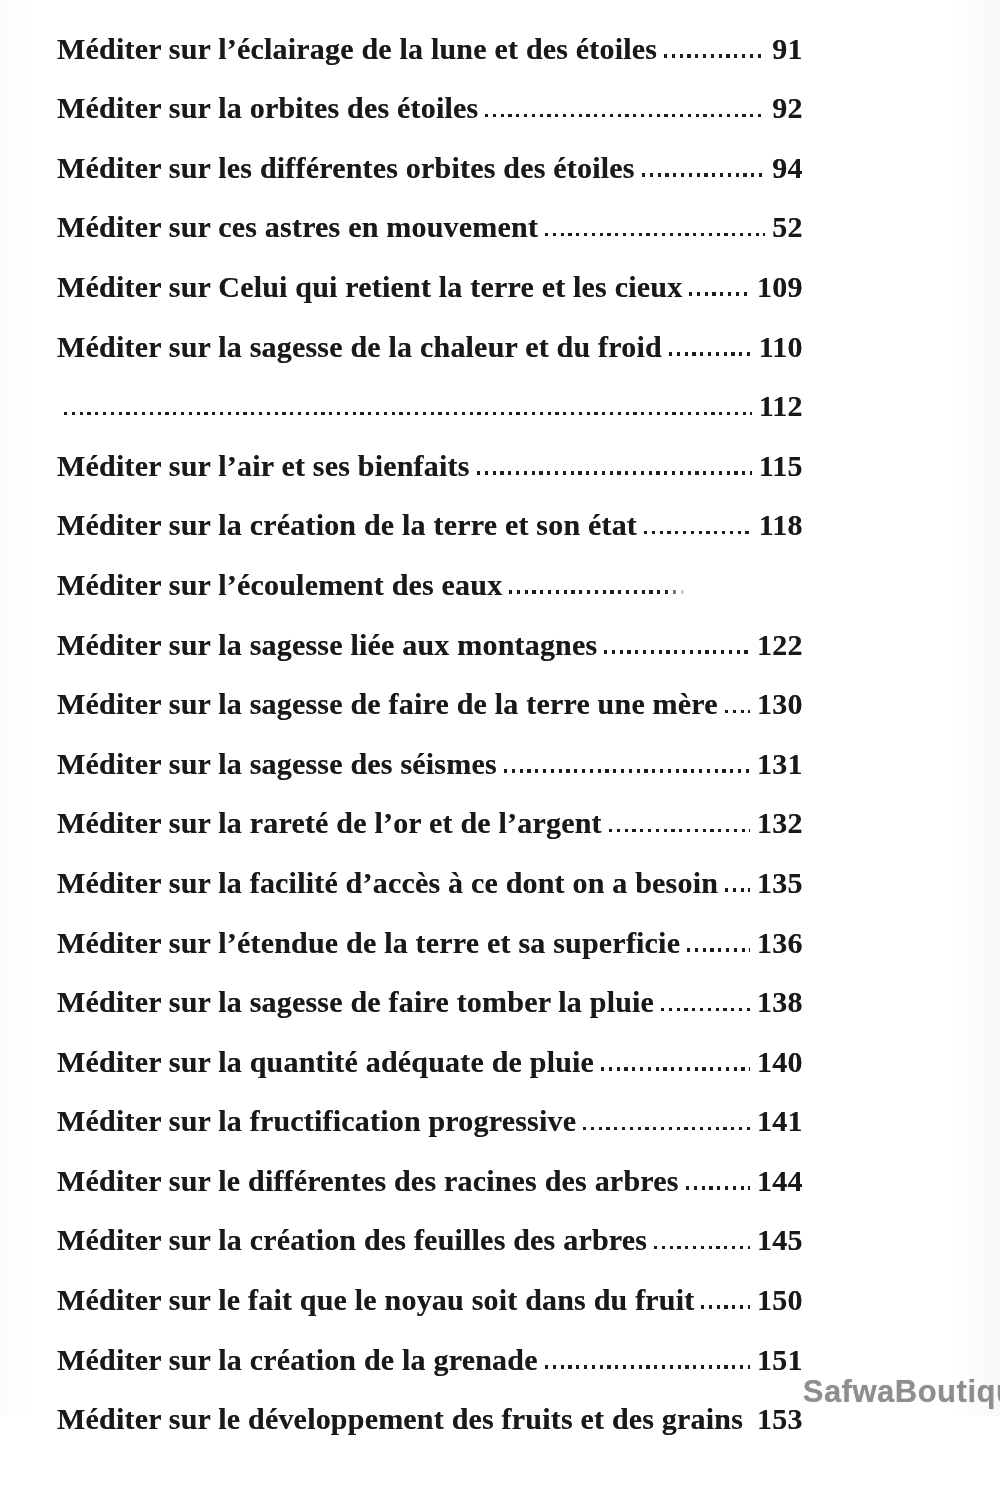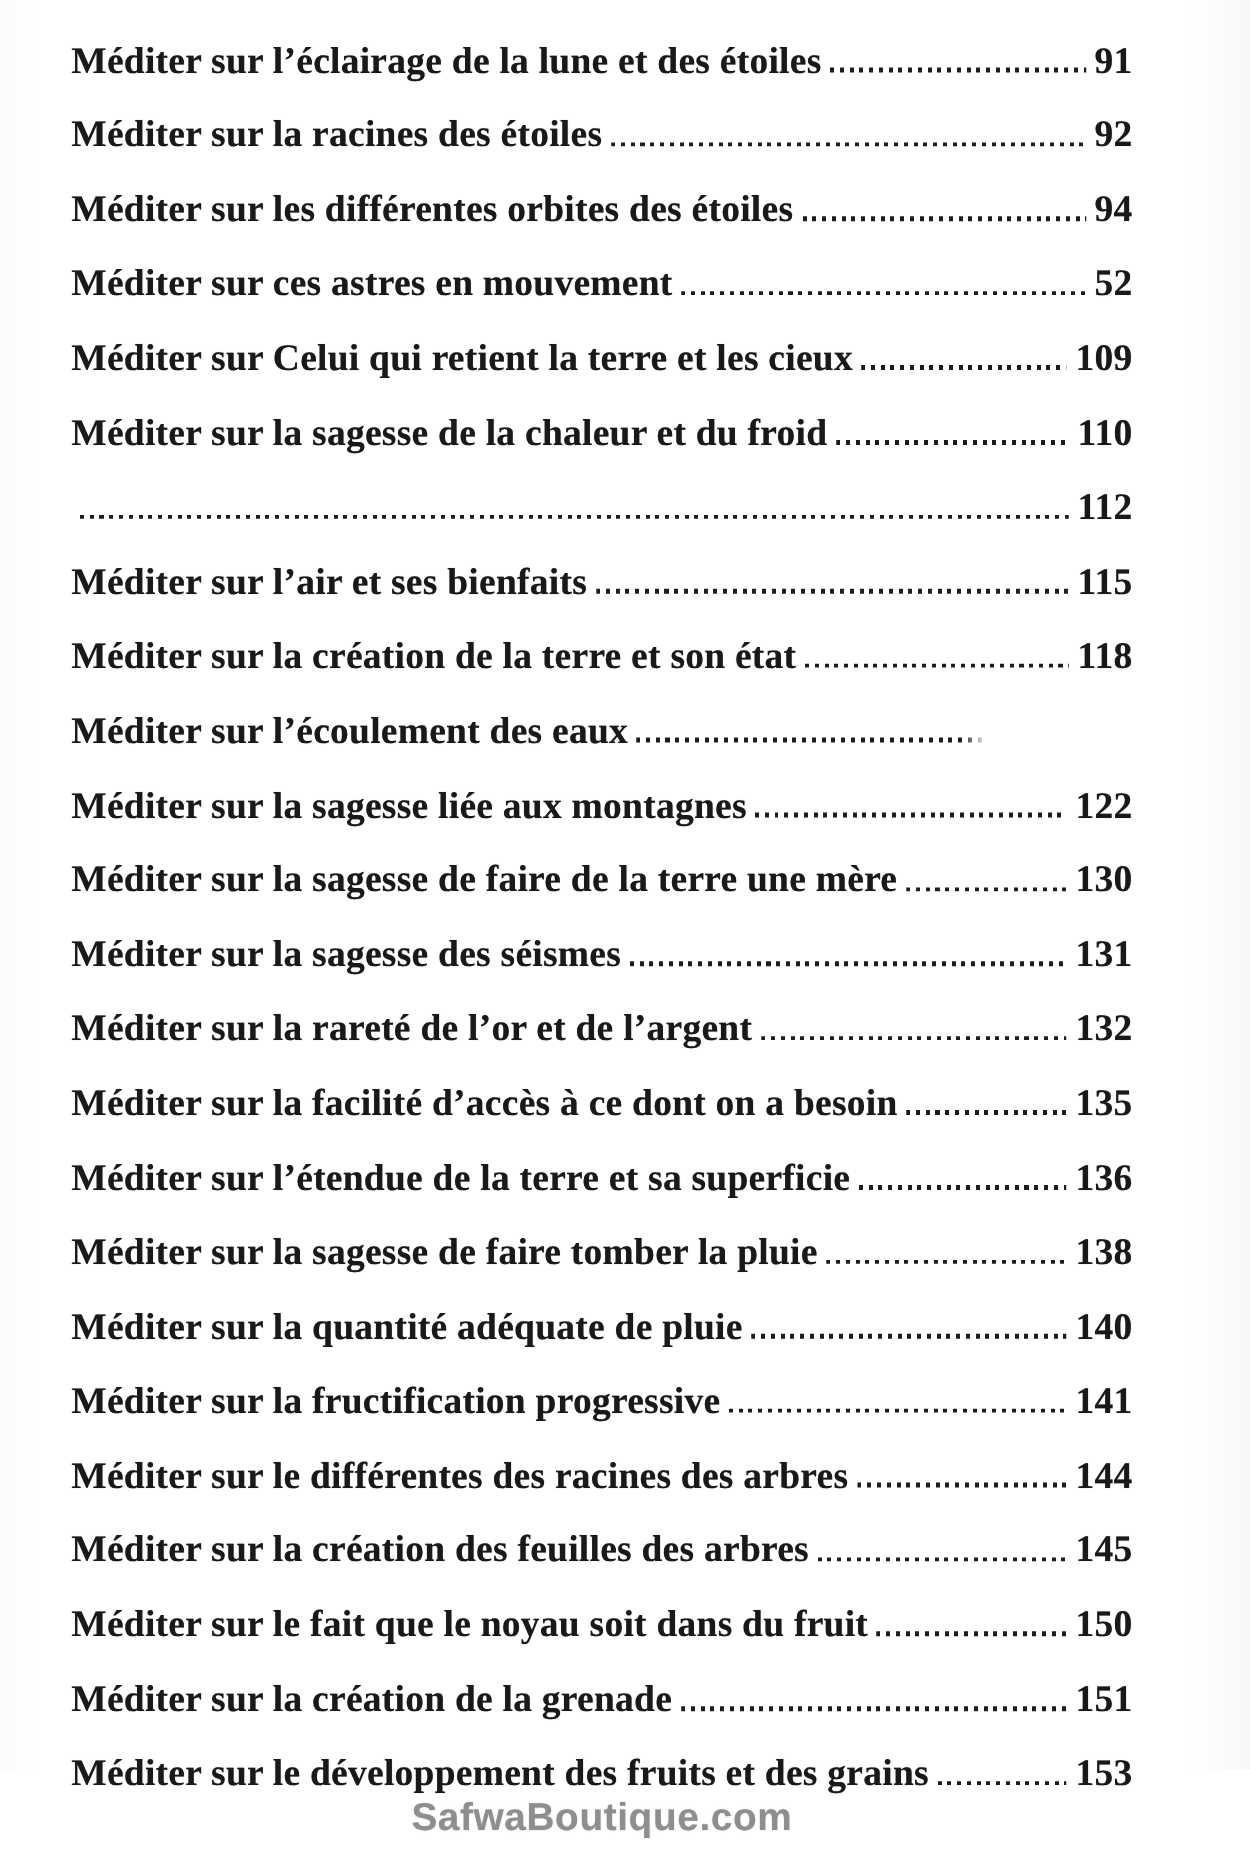--- a/index.html
+++ b/index.html
@@ -14,21 +14,21 @@
     font-family: "Liberation Serif", serif;
   }
   .page {
     position: relative;
     width: 1000px;
     height: 1416px;
     background: linear-gradient(90deg, #fbfbfb 0px, #ffffff 30px, #ffffff 950px, #f8f8f8 1000px);
     box-sizing: border-box;
     padding: 6px 94px 0 57px;
     display: flex;
-    flex-direction: column;
+    flex-direction: row;
   }
   .toc-row {
     display: flex;
     align-items: flex-end;
     height: 59.6px;
     font-size: 30px;
     font-weight: 600;
     color: #191919;
     letter-spacing: 0.2px;
     text-shadow: 0 0 0.6px rgba(20,20,20,0.55);
@@ -79,21 +79,21 @@
 <body>
 
 <div class="page">
   <div id="toc-list">
       <div class="toc-row">
     <span class="toc-title">Méditer sur l’éclairage de la lune et des étoiles</span>
     <span class="dot-leader"></span>
     <span class="toc-page">91</span>
   </div>
       <div class="toc-row">
-    <span class="toc-title">Méditer sur la racines des étoiles</span>
+    <span class="toc-title">Méditer sur la orbites des étoiles</span>
     <span class="dot-leader"></span>
     <span class="toc-page">92</span>
   </div>
       <div class="toc-row">
     <span class="toc-title">Méditer sur les différentes orbites des étoiles</span>
     <span class="dot-leader"></span>
     <span class="toc-page">94</span>
   </div>
       <div class="toc-row">
     <span class="toc-title">Méditer sur ces astres en mouvement</span>

